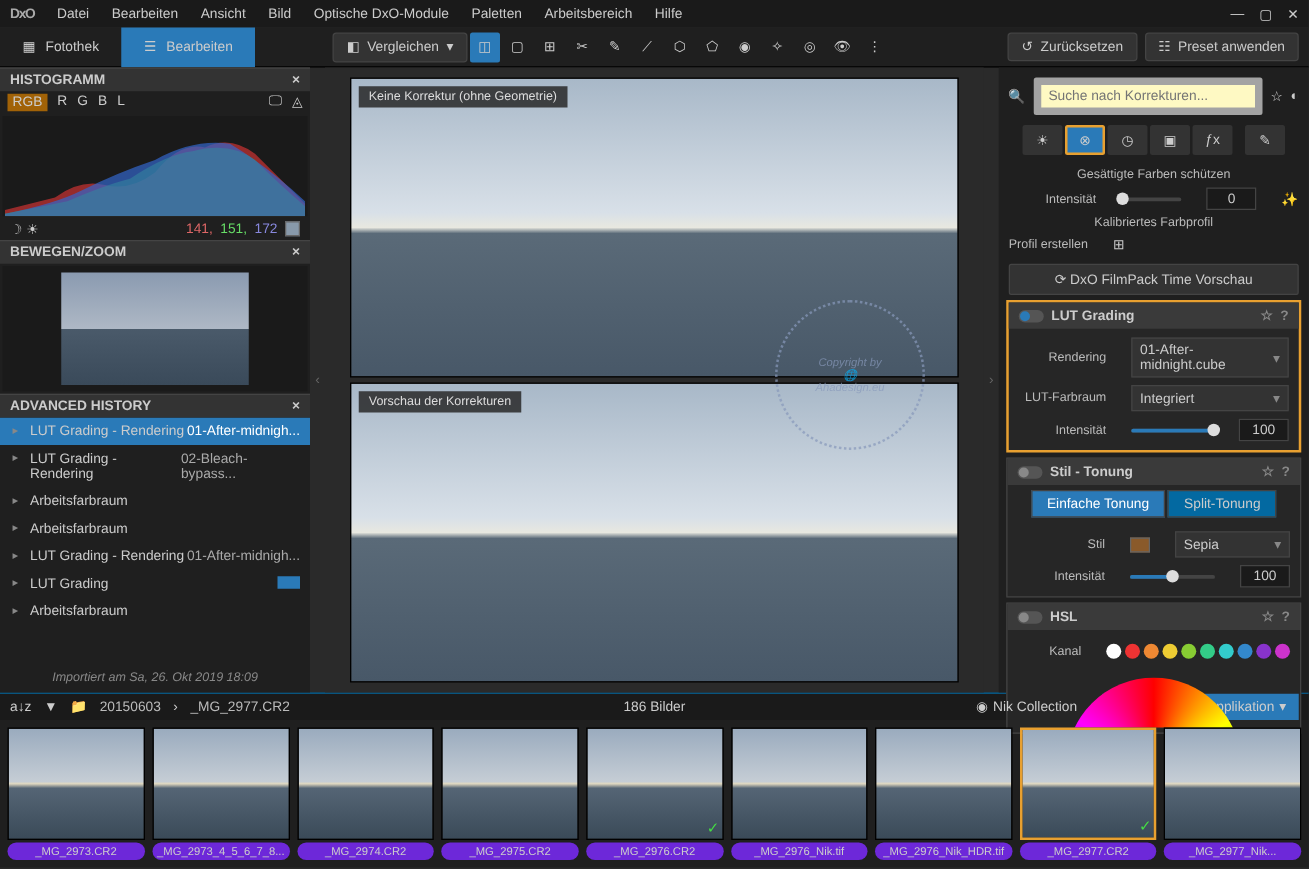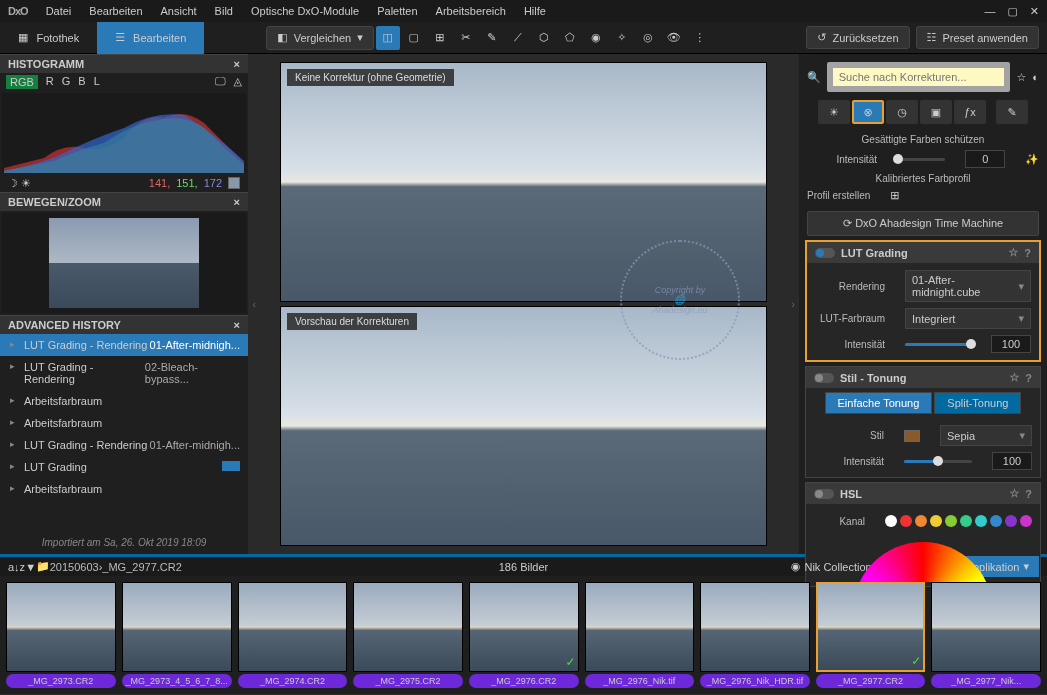--- a/index.html
+++ b/index.html
@@ -15,21 +15,21 @@
 .ticon{width:24px;height:24px;display:flex;align-items:center;justify-content:center;cursor:pointer;border-radius:2px}
 .ticon.active{background:#2a7ab8}
 .tbtn{display:flex;align-items:center;gap:6px;padding:4px 10px;background:#333;border:1px solid #444;border-radius:3px;cursor:pointer;margin-left:2px}
 .right-btns{margin-left:auto;display:flex;gap:4px;padding-right:8px}
 .main{display:flex;height:500px}
 .left-panel{width:248px;background:#1f1f1f;display:flex;flex-direction:column}
 .panel-hdr{background:#333;padding:3px 8px;font-weight:bold;color:#ddd;display:flex;align-items:center;border-top:1px solid #444}
 .panel-hdr .x{margin-left:auto;cursor:pointer}
 .histogram{height:80px;background:#1a1a1a;position:relative;margin:2px}
 .histo-channels{display:flex;gap:8px;padding:2px 6px;font-size:10px}
-.histo-channels span.active{background:#15803d;padding:1px 4px}
+.histo-channels span.active{background:#a16207;padding:1px 4px}
 .histo-vals{display:flex;justify-content:flex-end;gap:6px;padding:2px 8px;font-size:10px}
 .histo-vals .r{color:#d66}
 .histo-vals .g{color:#6d6}
 .histo-vals .b{color:#88d}
 .zoom-preview{height:100px;background:#1a1a1a;margin:2px;display:flex;align-items:center;justify-content:center}
 .thumb{width:150px;height:90px;background:linear-gradient(to bottom,#8a9ab0 0%,#aeb8c5 50%,#4a5a6a 50%,#3a4a5a 100%)}
 .history-list{flex:1;overflow:auto}
 .hist-item{padding:5px 8px 5px 24px;display:flex;cursor:pointer;position:relative}
 .hist-item::before{content:"▸";position:absolute;left:10px;color:#888;font-size:9px}
 .hist-item.active{background:#2a7ab8;color:#fff}
@@ -66,21 +66,21 @@
 .toggle::after{content:"";width:8px;height:8px;background:#888;border-radius:50%;position:absolute;left:1px;top:1px}
 .dropdown{flex:1;background:#333;border:1px solid #444;padding:3px 6px;display:flex;align-items:center;cursor:pointer}
 .dropdown::after{content:"▾";margin-left:auto;color:#888}
 .seg-btns{display:flex;gap:2px;justify-content:center;padding:4px}
 .seg-btn{padding:4px 12px;background:#0369a1;border:1px solid #444;cursor:pointer}
 .seg-btn.active{background:#2a7ab8;color:#fff}
 .color-dots{display:flex;gap:3px;padding:4px 0}
 .dot{width:12px;height:12px;border-radius:50%;cursor:pointer}
 .colorwheel{height:40px;position:relative;overflow:hidden;margin:4px 8px}
 .colorwheel::before{content:"";position:absolute;width:140px;height:140px;border-radius:50%;background:conic-gradient(red,yellow,lime,cyan,blue,magenta,red);left:50%;transform:translateX(-50%);top:0}
-.bottom-bar{height:22px;background:#1a1a1a;display:flex;align-items:center;padding:0 8px;gap:0;border-top:3px solid #0369a1}
+.bottom-bar{height:22px;background:#1a1a1a;display:flex;align-items:center;padding:0 8px;gap:10px;border-top:1px solid #0369a1}
 .bottom-bar .crumb{color:#bbb}
 .bottom-bar .count{position:absolute;left:50%;transform:translateX(-50%)}
 .bottom-bar .rbtn{margin-left:auto}
 .export-btn{background:#2a7ab8;padding:4px 10px;color:#fff;cursor:pointer;display:flex;align-items:center;gap:4px}
 .nik-btn{padding:4px 10px;cursor:pointer;display:flex;align-items:center;gap:4px}
 .film-strip{height:118px;background:#1f1f1f;display:flex;gap:6px;padding:6px;overflow:hidden}
 .film-item{width:120px;display:flex;flex-direction:column;gap:2px}
 .film-thumb{flex:1;background:linear-gradient(to bottom,#9aabbe 0%,#c5cdd5 48%,#e0d8c0 50%,#556575 54%,#3a4a58 100%);border:1px solid #000;position:relative}
 .film-item.active .film-thumb{border:2px solid #e8a030}
 .film-name{background:#6d28d9;padding:2px 4px;text-align:center;font-size:9px;border-radius:8px;white-space:nowrap;overflow:hidden;text-overflow:ellipsis}
@@ -268,21 +268,21 @@
         <span>✨</span>
       </div>
       <div class="section-title">Kalibriertes Farbprofil</div>
       <div class="row">
         <span class="lbl" style="width:auto;text-align:left">Profil erstellen</span>
         <span>⊞</span>
       </div>
     </div>
     <div class="wide-btn">
       <span>⟳</span>
-      <span>DxO Ahadesign Time Machine</span>
+      <span>DxO FilmPack Time Vorschau</span>
     </div>
 
     <div class="panel-section hl">
       <div class="panel-section-hdr">
         <div class="toggle on"></div>
         <span>LUT Grading</span>
         <span class="star">☆</span>
         <span class="q">?</span>
       </div>
       <div class="section">

